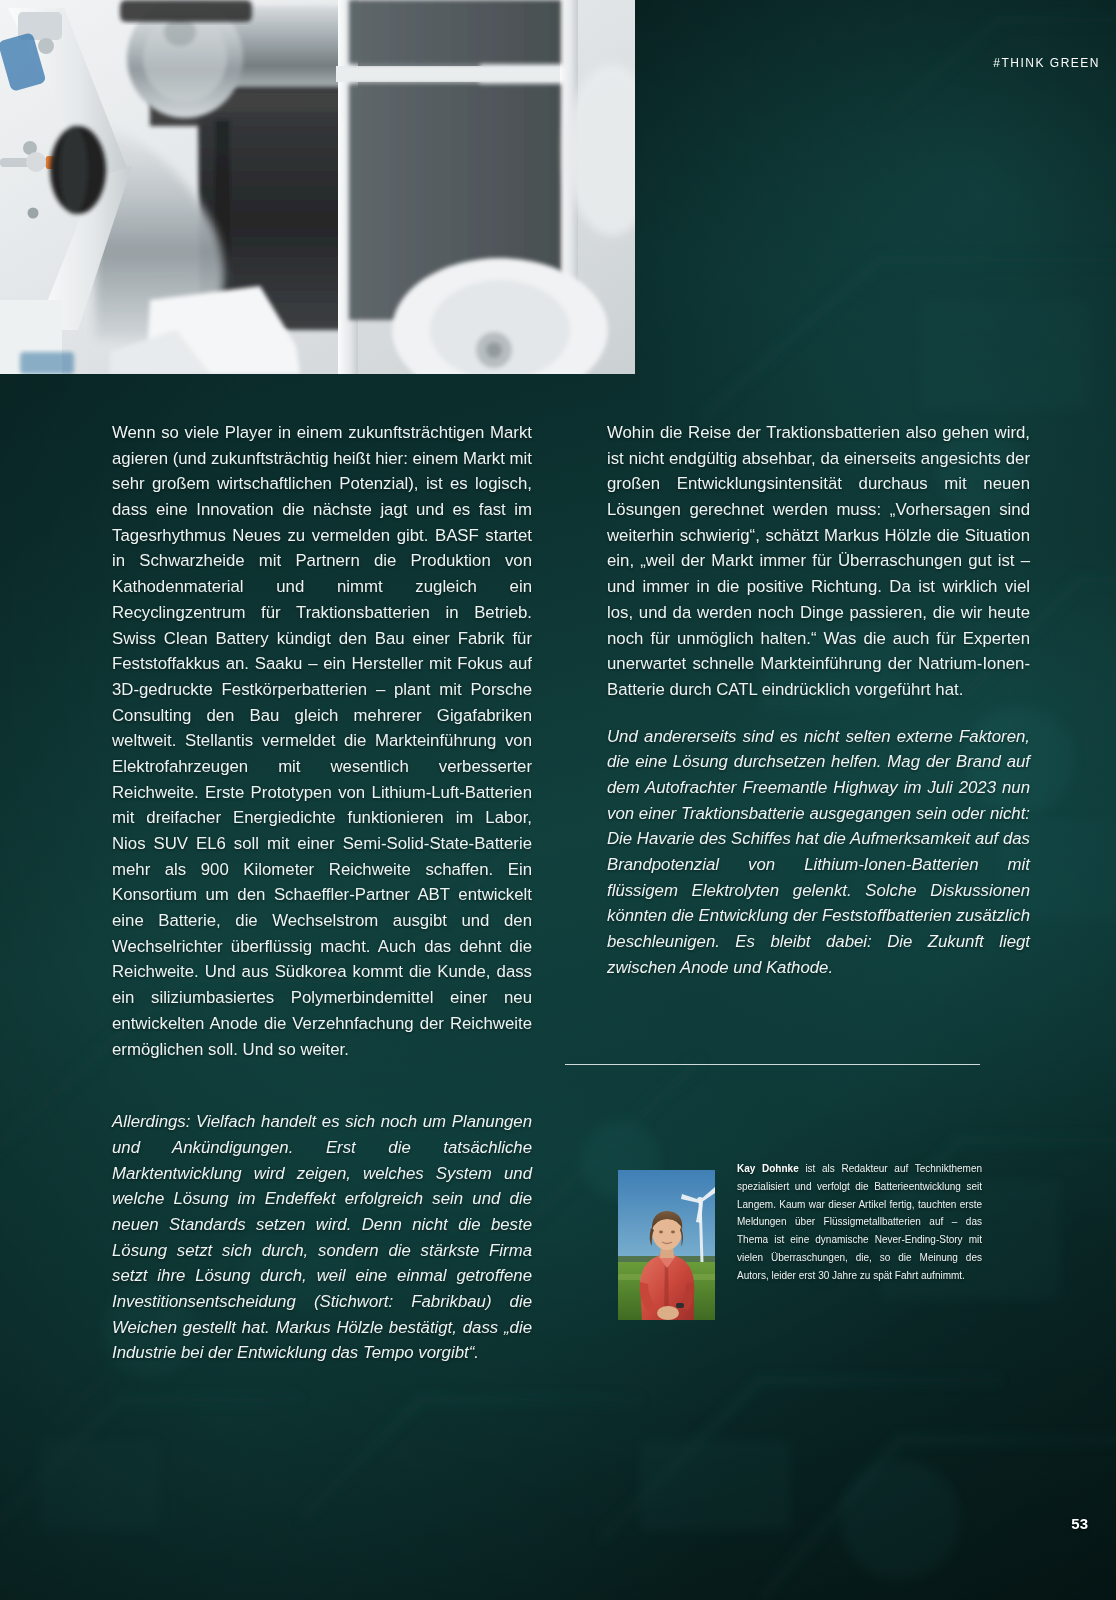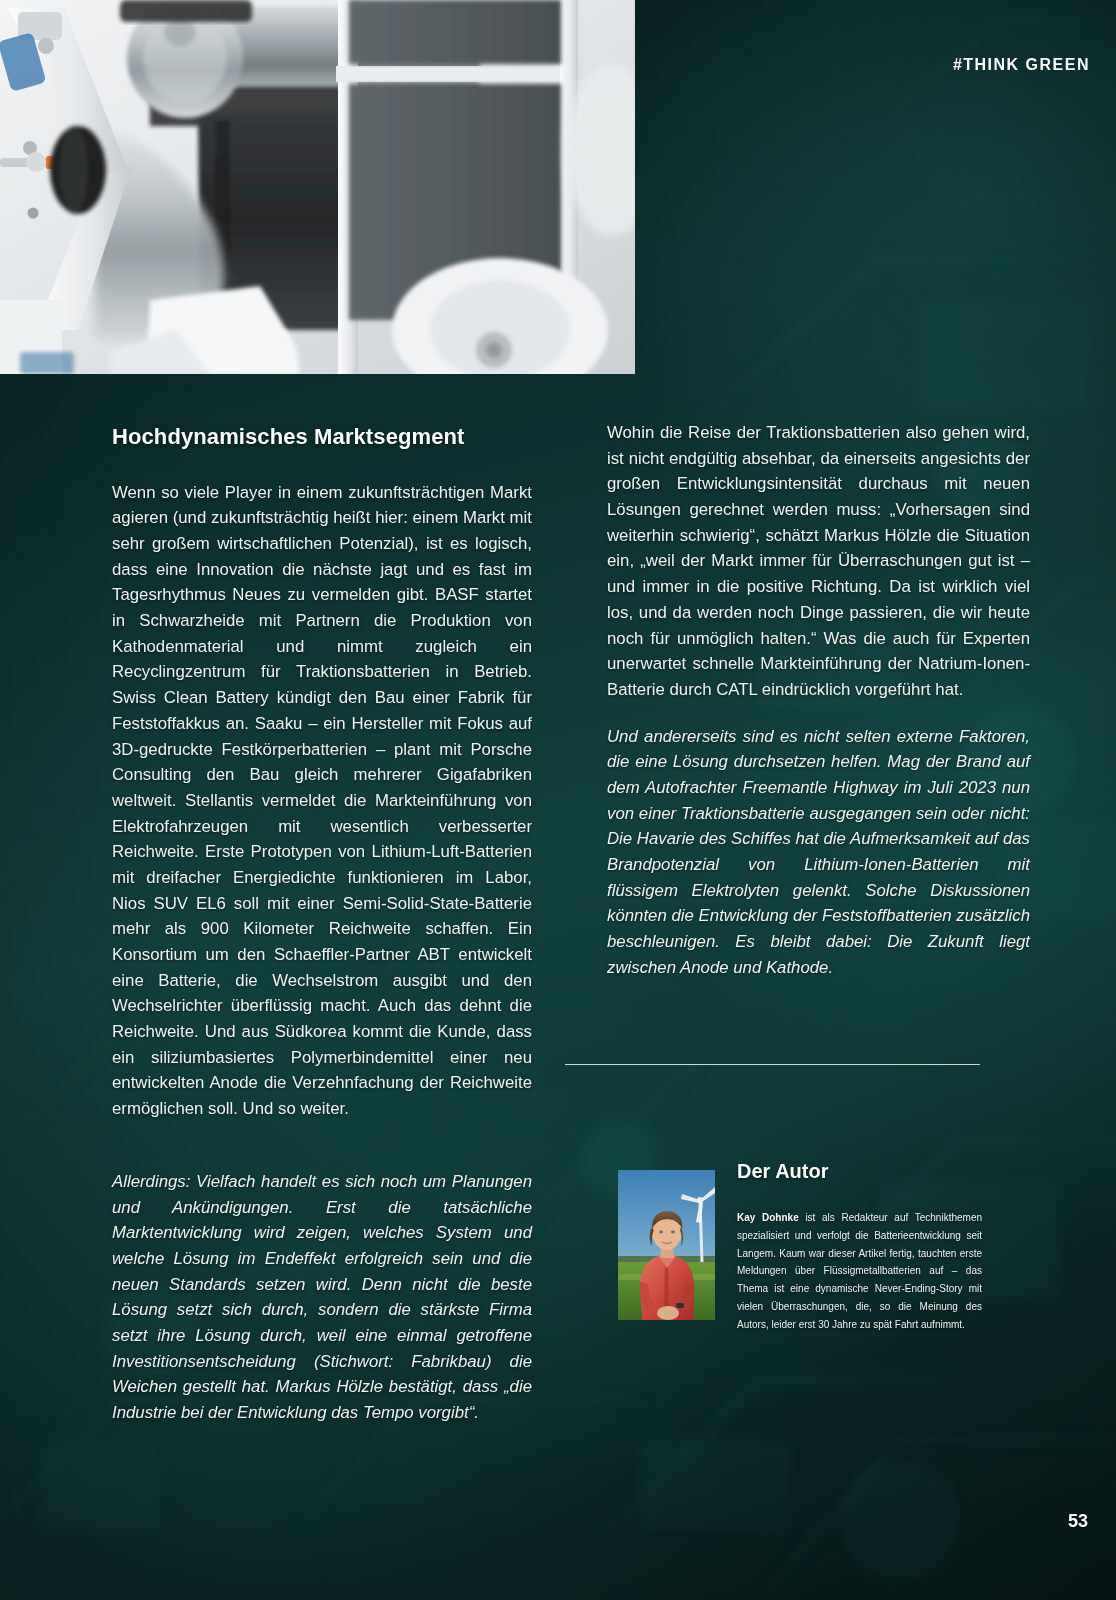--- a/index.html
+++ b/index.html
@@ -33,22 +33,22 @@
 
   
   .hero{
     position:absolute;left:0;top:0;width:635px;height:374px;
     overflow:hidden;background:#cfd4d6;
   }
   .hero svg{display:block;width:100%;height:100%;}
 
   
   .kicker{
-    position:absolute;right:26px;top:56px;
-    color:#ffffff;font-size:16px;font-weight:bold;
+    position:absolute;right:16px;top:56px;
+    color:#ffffff;font-size:12px;font-weight:normal;
     letter-spacing:1.5px;
   }
 
   
   .caption{
     position:absolute;left:669px;top:211px;width:300px;
     color:#e8efee;font-size:14.5px;line-height:1.52;
     font-weight:400;
     text-shadow:0 1px 3px rgba(0,0,0,.6);
   }
@@ -99,21 +99,21 @@
     text-shadow:0 1px 3px rgba(0,0,0,.6);
   }
   .author-bio{
     font-size:10px;line-height:1.78;text-align:justify;
   }
   .author-bio b{font-weight:bold;color:#ffffff;}
 
   
   .pageno{
     position:absolute;right:28px;bottom:68px;
-    color:#ffffff;font-size:18px;font-weight:bold;
+    color:#ffffff;font-size:15px;font-weight:bold;
     text-shadow:0 1px 3px rgba(0,0,0,.6);
   }
 </style>
 </head>
 <body>
 
 <div class="page">
 
   <div class="tex">
     <svg viewBox="0 0 1116 1600" preserveAspectRatio="none" xmlns="http://www.w3.org/2000/svg">
@@ -272,21 +272,20 @@
       <rect x="20" y="352" width="54" height="22" rx="4" fill="#2f6f9e" opacity=".55" filter="url(#soft)"></rect>
 
       <rect width="635" height="374" fill="#ffffff" opacity=".05"></rect>
     </svg>
   </div>
 
   <div class="kicker">#THINK GREEN</div>
 
 
   <div class="col col-left">
-    <h2>Hochdynamisches Marktsegment</h2>
     <p>Wenn so viele Player in einem zukunftsträchtigen Markt agieren (und zukunftsträchtig heißt hier: einem Markt mit sehr großem wirtschaftlichen Potenzial), ist es logisch, dass eine Innovation die nächste jagt und es fast im Tagesrhythmus Neues zu vermelden gibt. BASF startet in Schwarzheide mit Partnern die Produktion von Kathodenmaterial und nimmt zugleich ein Recyclingzentrum für Traktionsbatterien in Betrieb. Swiss Clean Battery kündigt den Bau einer Fabrik für Feststoffakkus an. Saaku – ein Hersteller mit Fokus auf 3D-gedruckte Festkörperbatterien – plant mit Porsche Consulting den Bau gleich mehrerer Gigafabriken weltweit. Stellantis vermeldet die Markteinführung von Elektrofahrzeugen mit wesentlich verbesserter Reichweite. Erste Prototypen von Lithium-Luft-Batterien mit dreifacher Energiedichte funktionieren im Labor, Nios SUV EL6 soll mit einer Semi-Solid-State-Batterie mehr als 900 Kilometer Reichweite schaffen. Ein Konsortium um den Schaeffler-Partner ABT entwickelt eine Batterie, die Wechselstrom ausgibt und den Wechselrichter überflüssig macht. Auch das dehnt die Reichweite. Und aus Südkorea kommt die Kunde, dass ein siliziumbasiertes Polymerbindemittel einer neu entwickelten Anode die Verzehnfachung der Reichweite ermöglichen soll. Und so weiter.</p>
     <div class="para-gap"></div>
     <p>Allerdings: Vielfach handelt es sich noch um Planungen und Ankündigungen. Erst die tatsächliche Marktentwicklung wird zeigen, welches System und welche Lösung im Endeffekt erfolgreich sein und die neuen Standards setzen wird. Denn nicht die beste Lösung setzt sich durch, sondern die stärkste Firma setzt ihre Lösung durch, weil eine einmal getroffene Investitionsentscheidung (Stichwort: Fabrikbau) die Weichen gestellt hat. Markus Hölzle bestätigt, dass „die Industrie bei der Entwicklung das Tempo vorgibt“.</p>
   </div>
 
   <div class="col col-right">
     <p>Wohin die Reise der Traktionsbatterien also gehen wird, ist nicht endgültig absehbar, da einerseits angesichts der großen Entwicklungsintensität durchaus mit neuen Lösungen gerechnet werden muss: „Vorhersagen sind weiterhin schwierig“, schätzt Markus Hölzle die Situation ein, „weil der Markt immer für Überraschungen gut ist – und immer in die positive Richtung. Da ist wirklich viel los, und da werden noch Dinge passieren, die wir heute noch für unmöglich halten.“ Was die auch für Experten unerwartet schnelle Markteinführung der Natrium-Ionen-Batterie durch CATL eindrücklich vorgeführt hat.</p>
     <p>Und andererseits sind es nicht selten externe Faktoren, die eine Lösung durchsetzen helfen. Mag der Brand auf dem Autofrachter Freemantle Highway im Juli 2023 nun von einer Traktionsbatterie ausgegangen sein oder nicht: Die Havarie des Schiffes hat die Aufmerksamkeit auf das Brandpotenzial von Lithium-Ionen-Batterien mit flüssigem Elektrolyten gelenkt. Solche Diskussionen könnten die Entwicklung der Feststoffbatterien zusätzlich beschleunigen. Es bleibt dabei: Die Zukunft liegt zwischen Anode und Kathode.</p>
   </div>
 
@@ -353,21 +352,20 @@
         <path d="M44 72 Q49 75 54 72" stroke="#a9705a" stroke-width="1.3" fill="none" opacity=".8"></path>
 
         <path d="M22 112 Q20 130 30 142 L40 140 Q30 128 30 114 Z" fill="#c8453a"></path>
         <path d="M76 112 Q78 128 70 140 L60 138 Q68 128 68 114 Z" fill="#b53b31"></path>
 
         <ellipse cx="50" cy="143" rx="11" ry="7" fill="#dcae88"></ellipse>
 
         <rect x="58" y="133" width="8" height="5" rx="2" fill="#2e2e30"></rect>
       </svg>
     </div>
-    <h3>Der Autor</h3>
     <div class="author-bio">
       <b>Kay Dohnke</b><span> ist als Redakteur auf Technikthemen spezialisiert und verfolgt die Batterieentwicklung seit Langem. Kaum war dieser Artikel fertig, tauchten erste Meldungen über Flüssigmetallbatterien auf – das Thema ist eine dynamische Never-Ending-Story mit vielen Überraschungen, die, so die Meinung des Autors, leider erst 30 Jahre zu spät Fahrt aufnimmt.</span>
     </div>
   </div>
 
   <div class="pageno">53</div>
 
 </div>
 
 </body></html>

